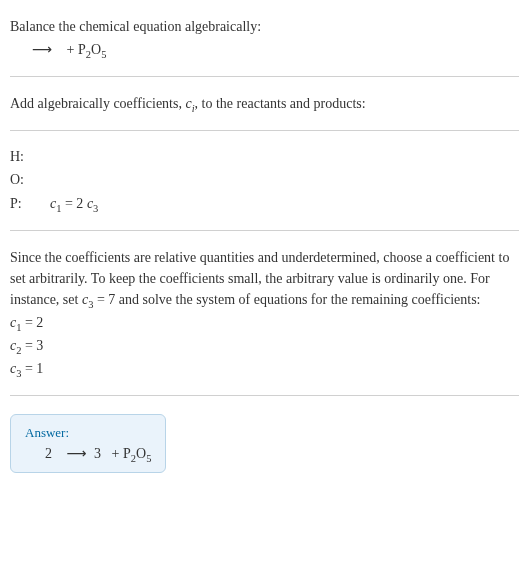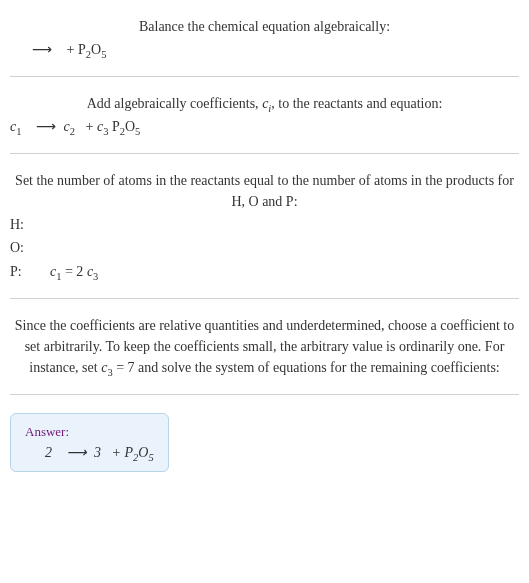--- a/index.html
+++ b/index.html
@@ -51,67 +51,56 @@
     .answer-box {
       display: inline-block;
       background: #eaf3fb;
       border: 1px solid #b8d4e8;
       border-radius: 6px;
       padding: 10px 14px;
       margin-top: 4px;
     }
     .answer-label {
       font-size: 13px;
-      color: #701a75;
+      color: #0369a1;
       margin-bottom: 4px;
     }
     .answer-eq {
       padding-left: 20px;
-      font-style: italic;
     }
     .arrow {
       padding: 0 4px;
     }
     .para {
       line-height: 1.5;
-      text-align: center;
     }
   </style>
 </head>
 <body>
 
 <div class="section">
   <div class="line para">Balance the chemical equation algebraically:</div>
   <div class="line indent">
     <span class="arrow">⟶</span>
     <span>&nbsp;</span>
     <span>+ P</span><sub>2</sub><span>O</span><sub>5</sub>
   </div>
 </div>
 
 <hr class="hr">
 
 <div class="section">
   <div class="line para">
-    <span>Add algebraically coefficients, </span><i><span>c</span><sub>i</sub></i><span>, to the reactants and equation:</span>
-  </div>
-  <div class="line">
-    <i><span>c</span></i><sub>1</sub>
-    <span>&nbsp;</span>
-    <span class="arrow">⟶</span>
-    <i><span>c</span></i><sub>2</sub>
-    <span>&nbsp;</span>
-    <span> + </span><i><span>c</span></i><sub>3</sub><span> P</span><sub>2</sub><span>O</span><sub>5</sub>
+    <span>Add algebraically coefficients, </span><i><span>c</span><sub>i</sub></i><span>, to the reactants and products:</span>
   </div>
 </div>
 
 <hr class="hr">
 
 <div class="section">
-  <div class="line para">Set the number of atoms in the reactants equal to the number of atoms in the products for H, O and P:</div>
   <div id="s3rows">
       <div class="eq-row">
         <span class="eq-el">H:</span>
         <span class="eq-sep"></span>
       </div>
       <div class="eq-row">
         <span class="eq-el">O:</span>
         <span class="eq-sep"></span>
       </div>
       <div class="eq-row">
@@ -121,20 +110,25 @@
       </div>
     </div>
 </div>
 
 <hr class="hr">
 
 <div class="section">
   <div class="line para">
     <span>Since the coefficients are relative quantities and underdetermined, choose a coefficient to set arbitrarily. To keep the coefficients small, the arbitrary value is ordinarily one. For instance, set </span><i><span>c</span></i><sub>3</sub><span> = 7 and solve the system of equations for the remaining coefficients:</span>
   </div>
+  <div id="s4rows">
+      <div class="line"><i>c</i><sub>1</sub> = 2</div>
+      <div class="line"><i>c</i><sub>2</sub> = 3</div>
+      <div class="line"><i>c</i><sub>3</sub> = 1</div>
+    </div>
 </div>
 
 <hr class="hr">
 
 <div class="section">
   <div class="answer-box">
     <div class="answer-label">Answer:</div>
     <div class="answer-eq">
       <span>2 </span>
       <span>&nbsp;</span>

